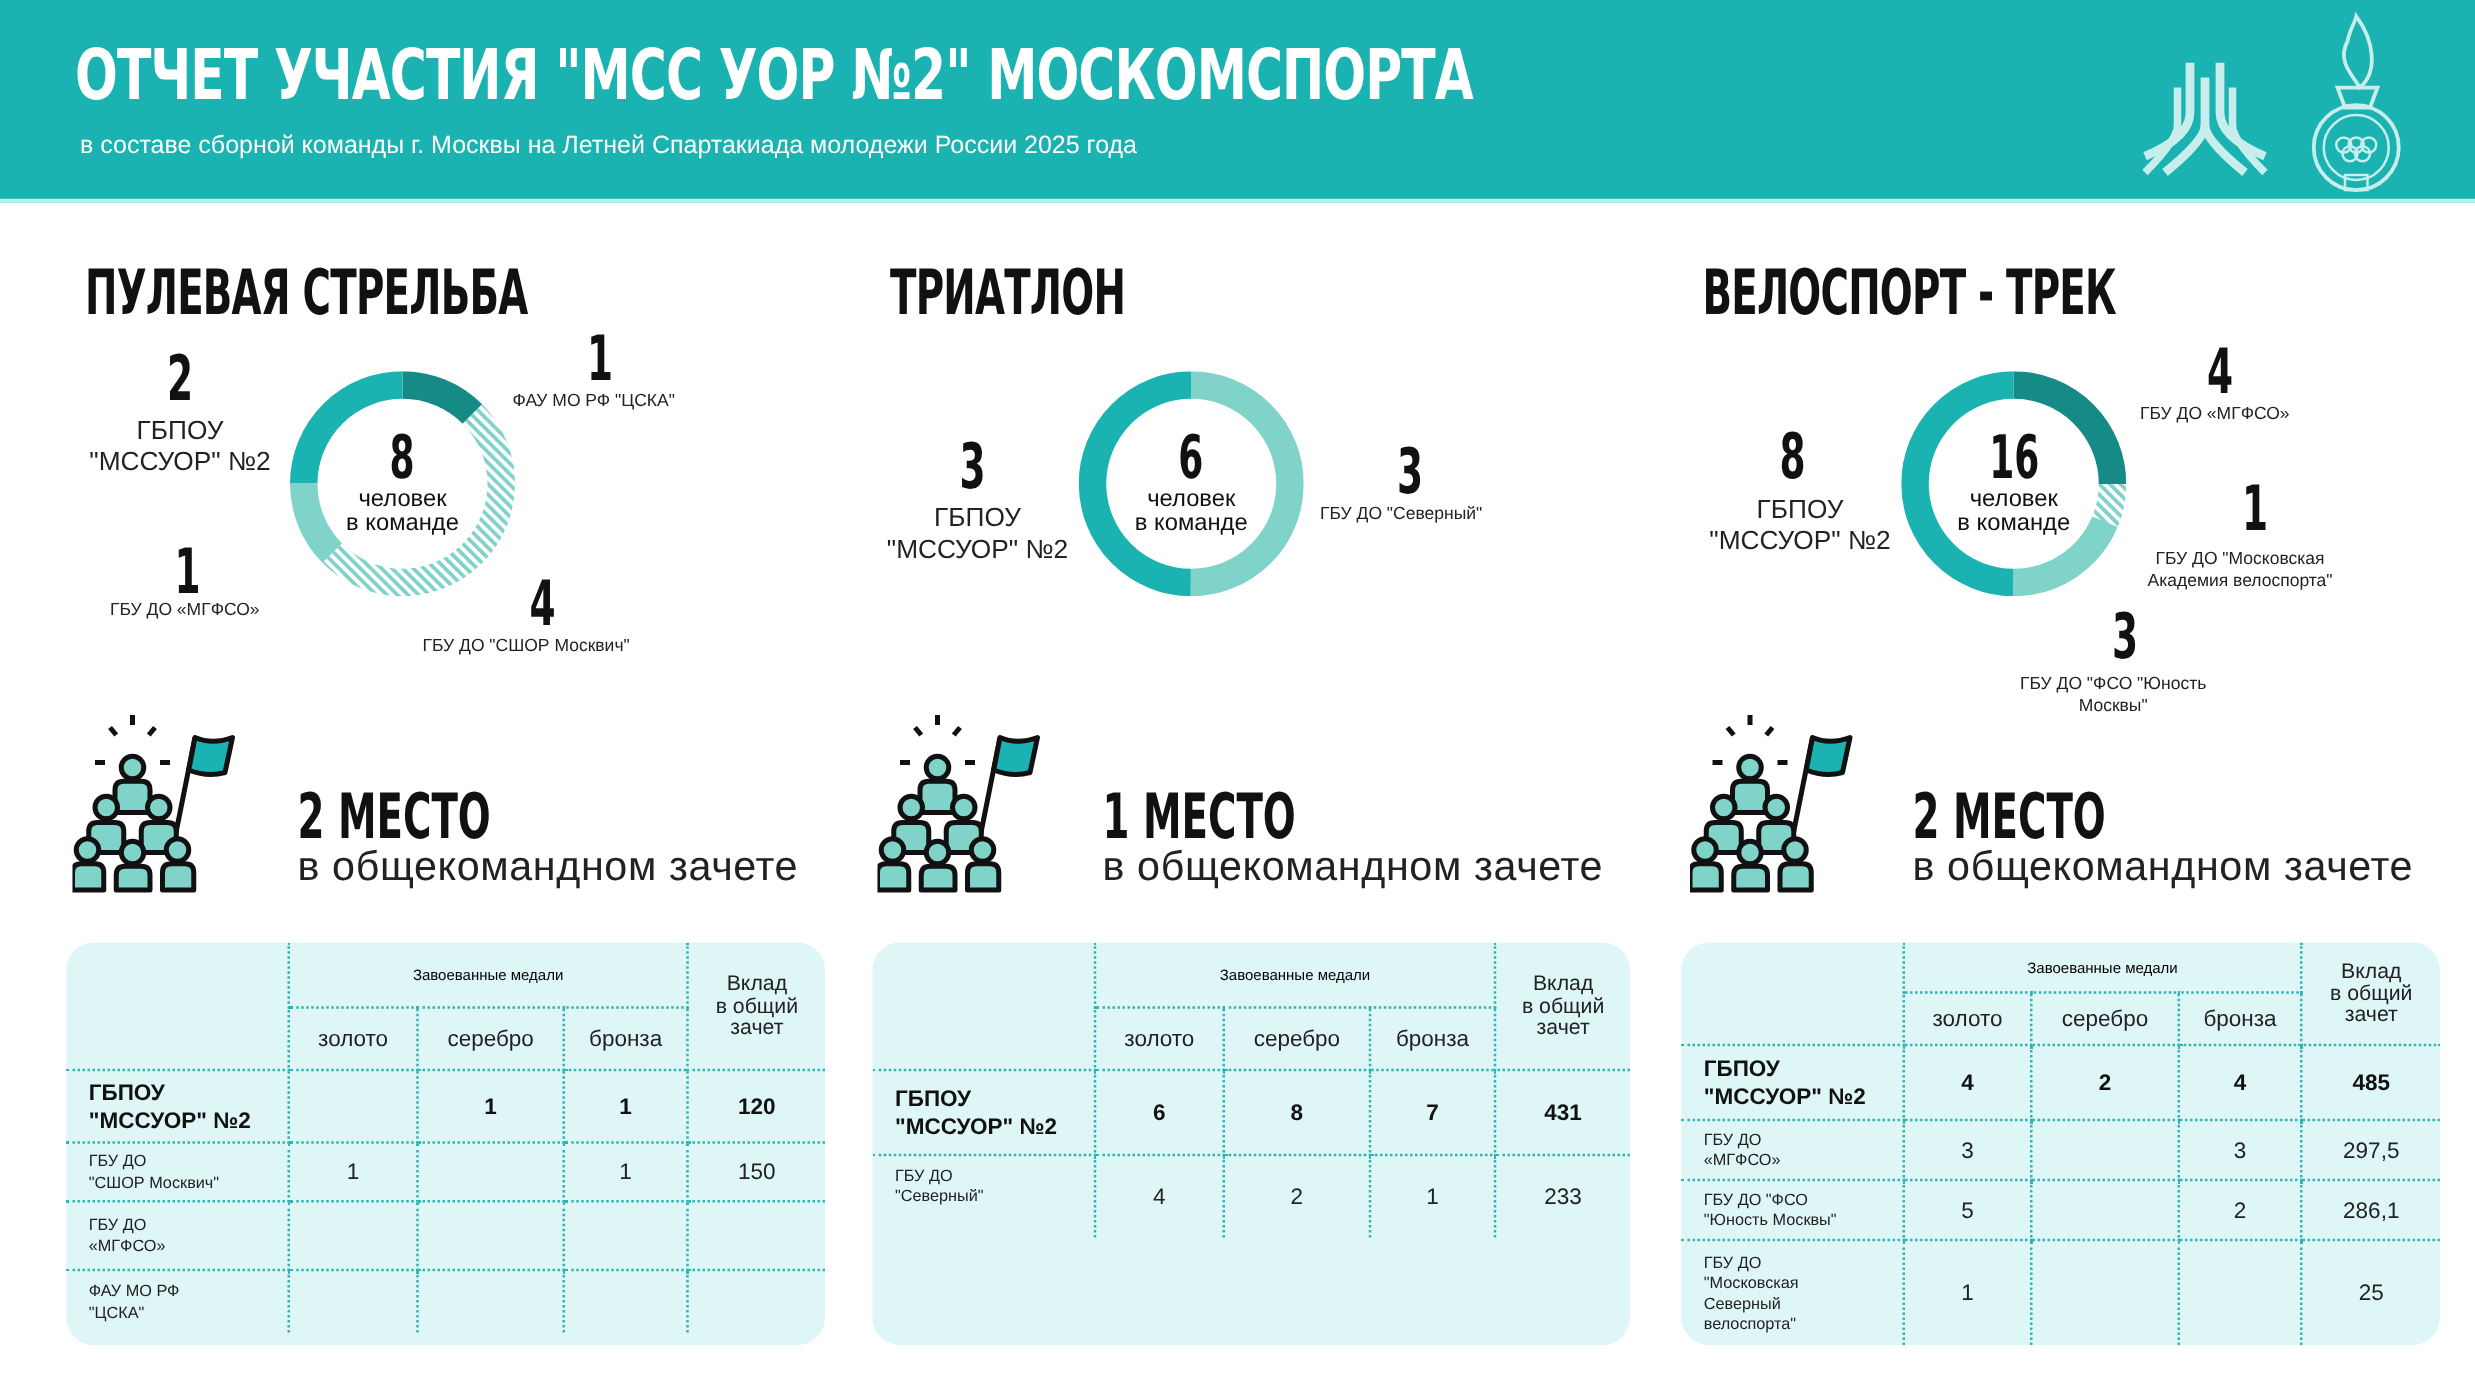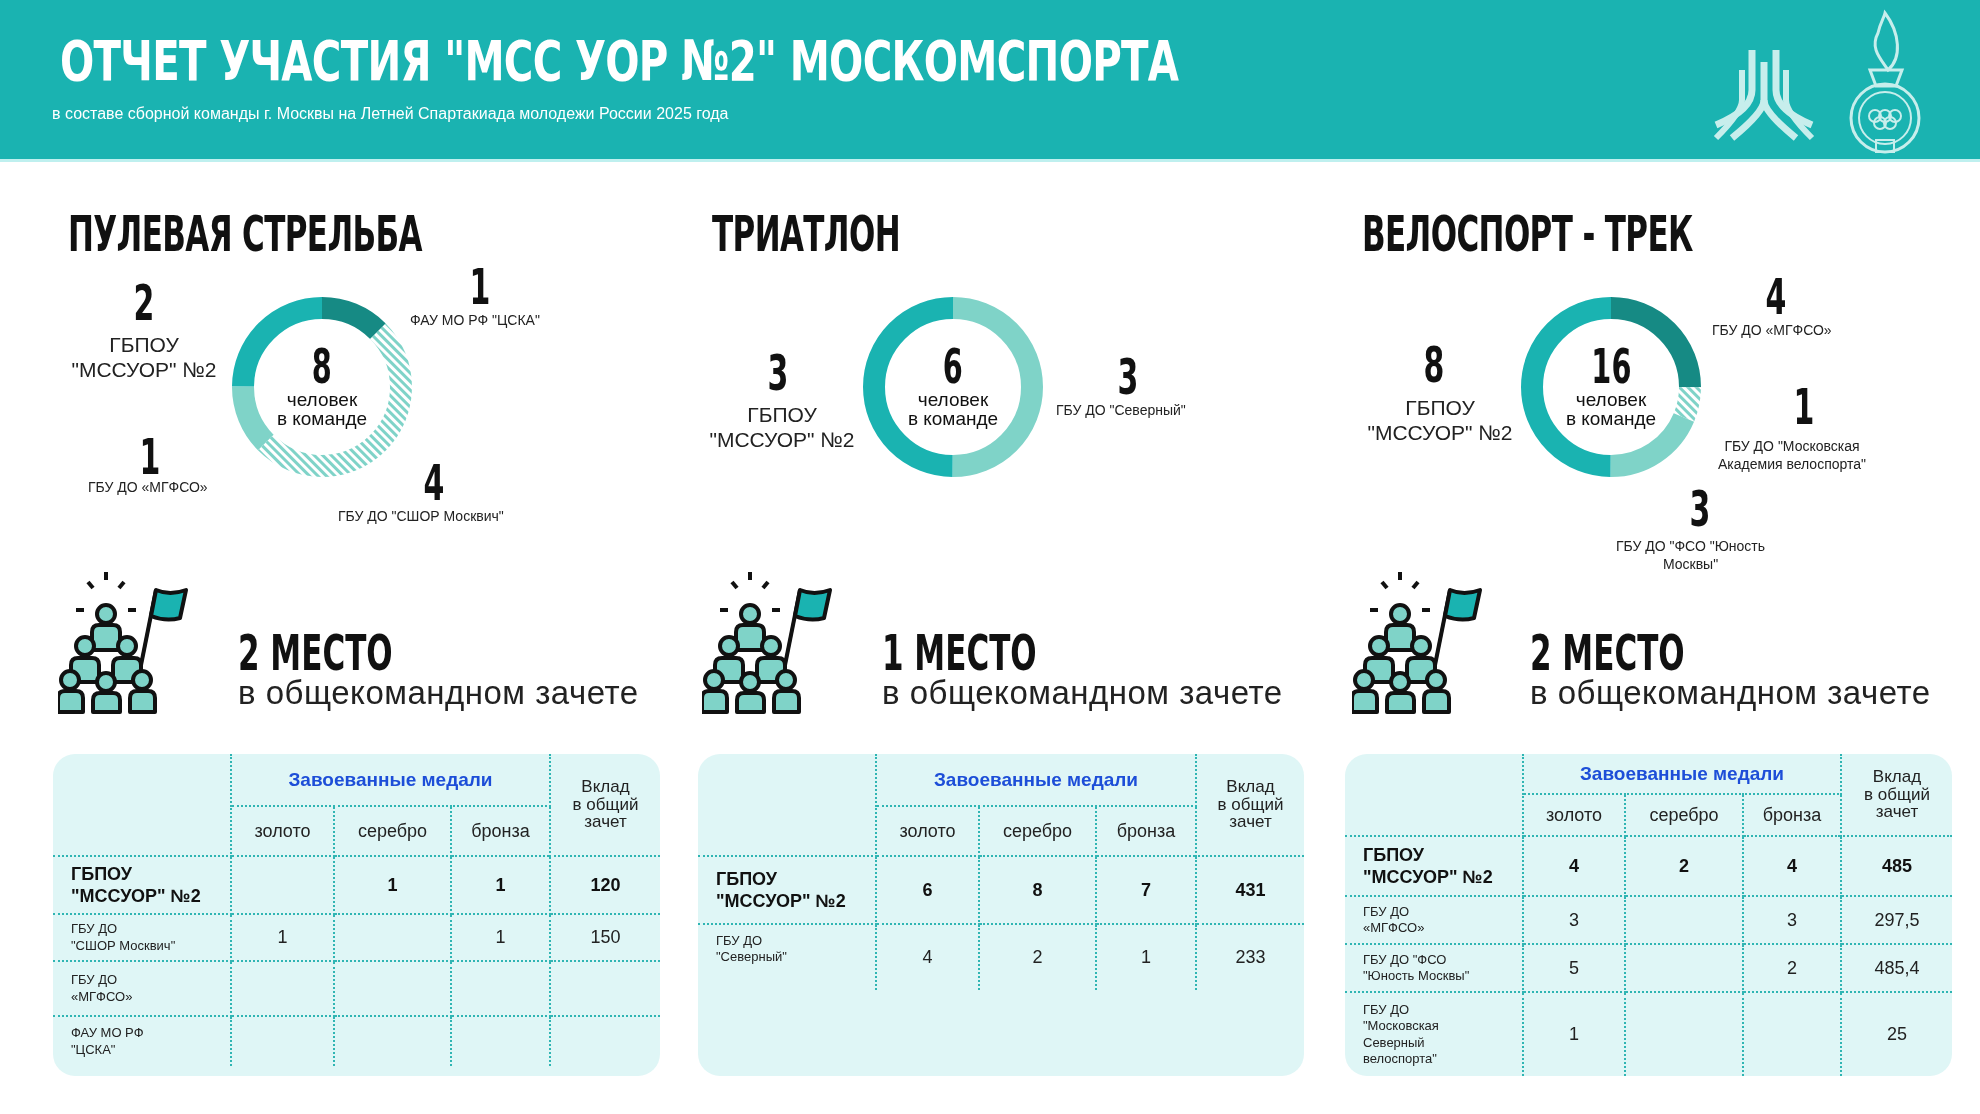--- a/index.html
+++ b/index.html
@@ -1,40 +1,40 @@
 <!DOCTYPE html>
 <html><head>
 <meta charset="utf-8">
 <style>
   * { box-sizing: border-box; margin: 0; padding: 0; }
   body { width: 1980px; height: 1114px; background: #ffffff; font-family: "Liberation Sans", "DejaVu Sans", sans-serif; color: #1a1a1a; position: relative; overflow: hidden; }
   .header { position: absolute; left: 0; top: 0; width: 1980px; height: 162px; background: #1ab3b1; border-bottom: 3px solid #bff0ef; }
   .title { position: absolute; left: 60px; top: 28px; font-family: "DejaVu Sans", sans-serif; font-weight: bold; font-size: 56px; color: #ffffff; letter-spacing: -1px; transform: scaleX(0.72); transform-origin: left center; white-space: nowrap; }
-  .subtitle { position: absolute; left: 52px; top: 105px; font-size: 16px; color: #ffffff; white-space: nowrap; }
+  .subtitle { position: absolute; left: 64px; top: 105px; font-size: 20px; color: #ffffff; white-space: nowrap; }
   .logo1 { position: absolute; left: 1712px; top: 50px; width: 104px; height: 92px; }
   .logo2 { position: absolute; left: 1840px; top: 8px; width: 90px; height: 148px; }
 
   .sec-title { position: absolute; font-family: "DejaVu Sans", sans-serif; font-weight: bold; font-size: 50px; color: #111; transform: scaleX(0.62); transform-origin: left center; white-space: nowrap; letter-spacing: -1px; }
   .big-num { position: absolute; font-family: "DejaVu Sans", sans-serif; font-weight: bold; font-size: 50px; color: #111; transform: scaleX(0.6); transform-origin: center center; text-align: center; line-height: 1; }
   .org-lbl { position: absolute; font-size: 14px; color: #222; text-align: center; white-space: nowrap; line-height: 1.25; }
   .org-lbl-lg { position: absolute; font-size: 21px; color: #222; text-align: center; white-space: nowrap; line-height: 1.2; }
   .donut { position: absolute; width: 180px; height: 180px; }
   .donut-center { position: absolute; width: 140px; text-align: center; }
   .donut-num { font-family: "DejaVu Sans", sans-serif; font-weight: bold; font-size: 48px; line-height: 1; display: inline-block; transform: scaleX(0.6); color: #111; }
   .donut-cap { font-size: 19px; line-height: 1; color: #111; }
 
   .place-icon { position: absolute; width: 150px; height: 150px; }
   .place-num { position: absolute; font-family: "DejaVu Sans", sans-serif; font-weight: bold; font-size: 50px; color: #111; transform: scaleX(0.62); transform-origin: left center; white-space: nowrap; line-height: 1; }
   .place-sub { position: absolute; font-size: 33px; color: #222; white-space: nowrap; letter-spacing: 0.5px; }
 
   .tbl-card { position: absolute; background: #dff6f6; border-radius: 22px; }
   .tbl { position: absolute; left: 0; top: 0; border-collapse: collapse; }
   .tbl td, .tbl th { border: 2px dotted #2fb5b3; text-align: center; vertical-align: middle; font-weight: normal; color: #222; }
   .tbl .noborder-left { border-left: none; }
-  .tbl .hdr-medals { font-weight: bold; font-size: 19px; color: #1d4ed8; }
+  .tbl .hdr-medals { font-weight: normal; font-size: 12px; color: #000000; }
   .tbl .hdr-sub { font-size: 18px; }
   .tbl .hdr-contrib { font-size: 17px; line-height: 1.05; border-right: none; }
   .tbl .name { text-align: left; padding-left: 18px; font-size: 13px; line-height: 1.25; border-left: none; }
   .tbl .name.bold { font-weight: bold; font-size: 18px; color: #111; }
   .tbl .val { font-size: 18px; }
   .tbl .val.bold { font-weight: bold; color: #111; }
   .tbl .last { border-right: none; }
   .tbl tr:last-child td { border-bottom: none; }
   .tbl tr:first-child th { border-top: none; }
 </style>
@@ -419,21 +419,21 @@
         <td class="val last">297,5</td>
       </tr>
       <tr style="height:48px;">
         <td class="name">
               <div>ГБУ ДО "ФСО</div>
               <div>"Юность Москвы"</div>
             </td>
         <td class="val">5</td>
         <td class="val"></td>
         <td class="val">2</td>
-        <td class="val last">485,4</td>
+        <td class="val last">286,1</td>
       </tr>
       <tr style="height:84px;">
         <td class="name">
               <div>ГБУ ДО</div>
               <div>"Московская</div>
               <div>Северный</div>
               <div>велоспорта"</div>
             </td>
         <td class="val">1</td>
         <td class="val"></td>

